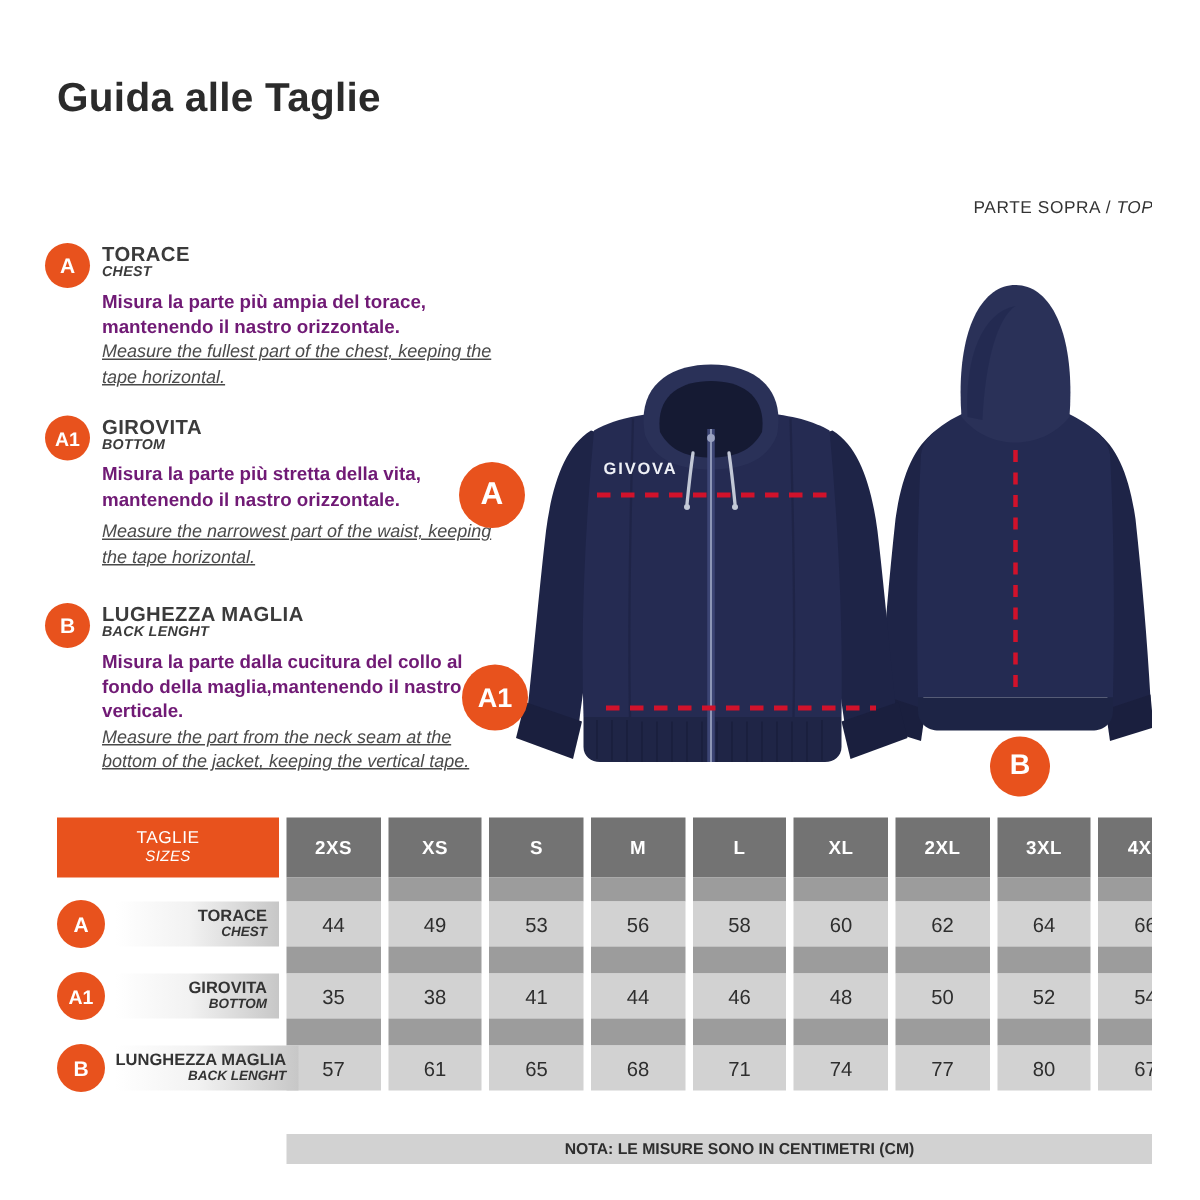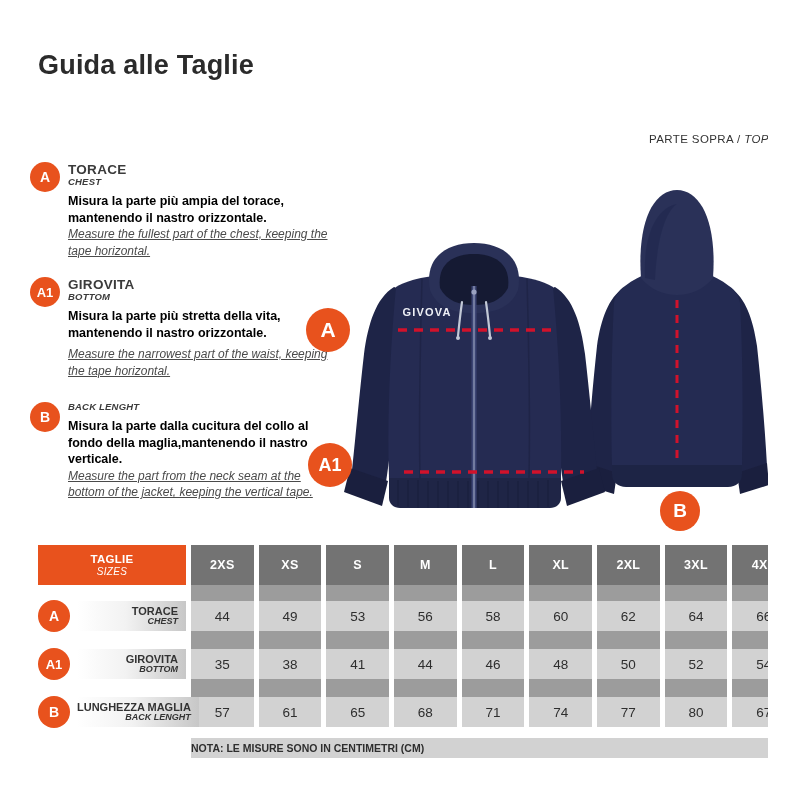--- a/index.html
+++ b/index.html
@@ -15,55 +15,55 @@
   .top-label .it { font-style:normal; }
   .top-label .en { font-style:italic;text-align:right; }
 
   
   .section { width:262px; }
   .sec-badge { position:absolute; left:-38px; top:0; width:30px; height:30px; border-radius:50%;
                background:#E8521D; color:#fff; font-weight:bold; display:flex; align-items:center;
                justify-content:center; font-size:14px; }
   .sec-title { font-size:13.5px; font-weight:bold; color:#3b3b3b; letter-spacing:0.3px; }
   .sec-sub { font-size:9.5px; font-weight:bold; font-style:italic; color:#3b3b3b; margin-top:-1px; letter-spacing:0.2px; }
-  .sec-it { margin-top:6px; font-size:12.5px; font-weight:bold; line-height:1.32; color:#000000; }
+  .sec-it { margin-top:6px; font-size:12.5px; font-weight:bold; line-height:1.32; color:#701a75; }
   .sec-en { font-size:12px; font-style:italic; line-height:1.38; color:#4a4a4a;text-decoration:underline; }
 
   
   .marker { border-radius:50%; background:#E8521D; color:#fff; font-weight:bold;
             display:flex; align-items:center; justify-content:center; z-index:5; }
 
   
   .size-table { left:38px; top:545px; width:757px; display:grid;
                 grid-template-columns:148px repeat(9,1fr);
                 grid-template-rows:40px 16px 30px 18px 30px 18px 30px;
                 column-gap:5px; }
   .cell-head { background:#E8521D; color:#fff; display:flex; flex-direction:column;
                align-items:center; justify-content:center; line-height:1.15; }
-  .cell-head .l1 { font-size:11.5px; font-weight:bold; letter-spacing:0.3px; }
+  .cell-head .l1 { font-size:11.5px; font-weight:normal; letter-spacing:0.3px; }
   .cell-head .l2 { font-size:10px; font-style:italic; letter-spacing:0.3px; }
   .cell-size { background:#737373; color:#fff; font-weight:bold; font-size:12.5px;
                display:flex; align-items:center; justify-content:center; letter-spacing:0.3px; }
   .cell-spacer { background:#9C9C9C; }
   .cell-empty { background:transparent; }
   .cell-val { background:#D2D2D2; color:#2e2e2e; font-size:13.5px;
               display:flex; align-items:center; justify-content:center; }
   .cell-label { position:relative; display:flex; align-items:center; }
   .row-badge { width:32px; height:32px; border-radius:50%; background:#E8521D; color:#fff;
                font-weight:bold; font-size:14px; display:flex; align-items:center;
                justify-content:center; flex:0 0 32px; }
   .label-grad { flex:1; height:30px; margin-left:7px;
                 background:linear-gradient(90deg,#ffffff 0%,#f2f2f2 45%,#c7c7c7 100%);
                 display:flex; flex-direction:column; align-items:flex-end; justify-content:center;
                 padding-right:8px; line-height:1.1; }
   .label-grad .l1 { font-size:11px; font-weight:bold; color:#333; white-space:nowrap; }
   .label-grad .l2 { font-size:9px; font-weight:bold; font-style:italic; color:#333; white-space:nowrap; }
 
-  .note-bar { left:191px; top:738px; width:604px; height:20px; background:#D2D2D2;
-              display:flex; align-items:center; font-size:10.5px;
+  .note-bar { left:191px; top:756px; width:604px; height:20px; background:#D2D2D2;
+              display:flex; align-items:center; justify-content:center; font-size:10.5px;
               color:#2e2e2e; white-space:nowrap; }
   .note-bar .b { font-weight:bold; }
   .note-bar .i { font-style:italic; margin-left:4px; }
 </style>
 </head>
 <body>
 
 <div id="canvas">
 
   <div class="abs title">Guida alle Taglie</div>
@@ -83,20 +83,21 @@
   <div class="abs section" style="left:68px; top:277px;">
     <div class="sec-badge" style="font-size:13px;">A1</div>
     <div class="sec-title">GIROVITA</div>
     <div class="sec-sub">BOTTOM</div>
     <div class="sec-it">Misura la parte più stretta della vita, mantenendo il nastro orizzontale.</div>
     <div class="sec-en" style="margin-top:5px;">Measure the narrowest part of the waist, keeping the tape horizontal.</div>
   </div>
 
   <div class="abs section" style="left:68px; top:402px;">
     <div class="sec-badge">B</div>
+    <div class="sec-title">LUGHEZZA MAGLIA</div>
     <div class="sec-sub">BACK LENGHT</div>
     <div class="sec-it">Misura la parte dalla cucitura del collo al fondo della maglia,mantenendo il nastro verticale.</div>
     <div class="sec-en">Measure the part from the neck seam at the bottom of the jacket, keeping the vertical tape.</div>
   </div>
 
   <svg class="abs" style="left:585px; top:178px;" width="212" height="336" viewBox="0 0 212 336">
 
     <path d="M38,110 C24,120 16,140 12,168 C8,205 4,250 2,288 L30,298 C32,262 36,210 40,165 Z" fill="#1E2447"></path>
     <path d="M146,110 C160,120 168,140 172,168 C176,205 180,250 182,288 L154,298 C152,262 148,210 144,165 Z" fill="#1E2447"></path>
 

